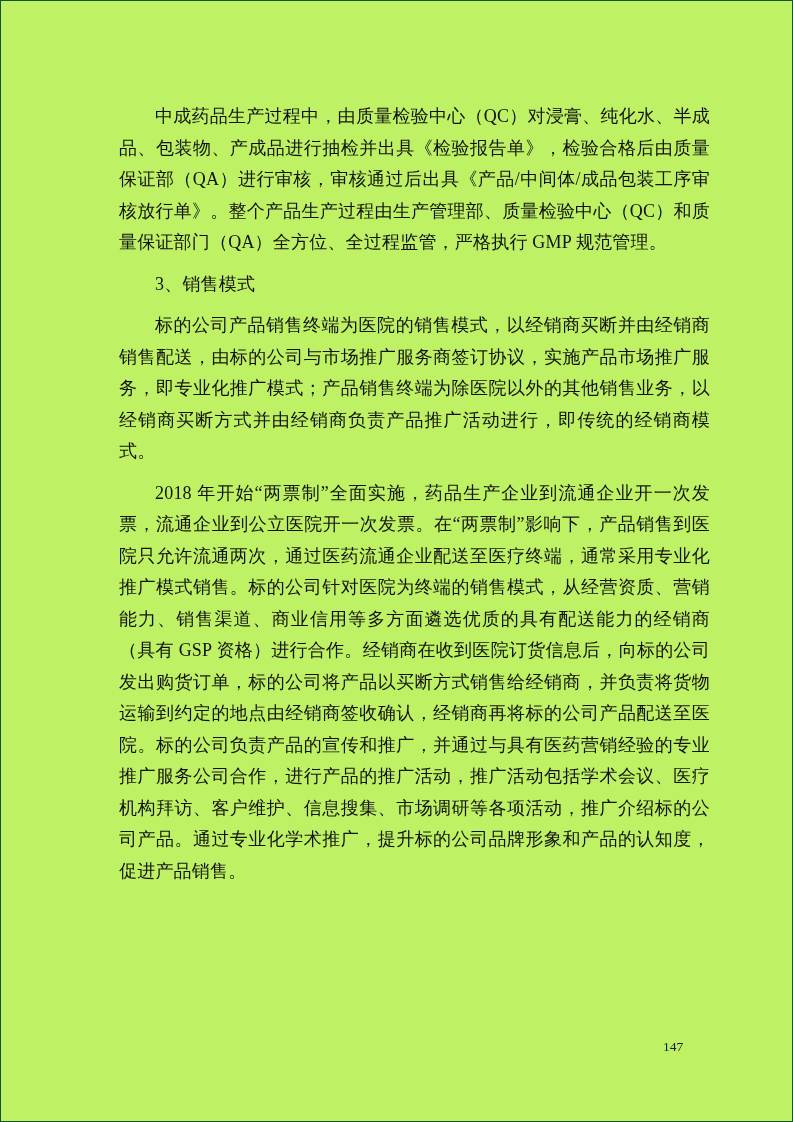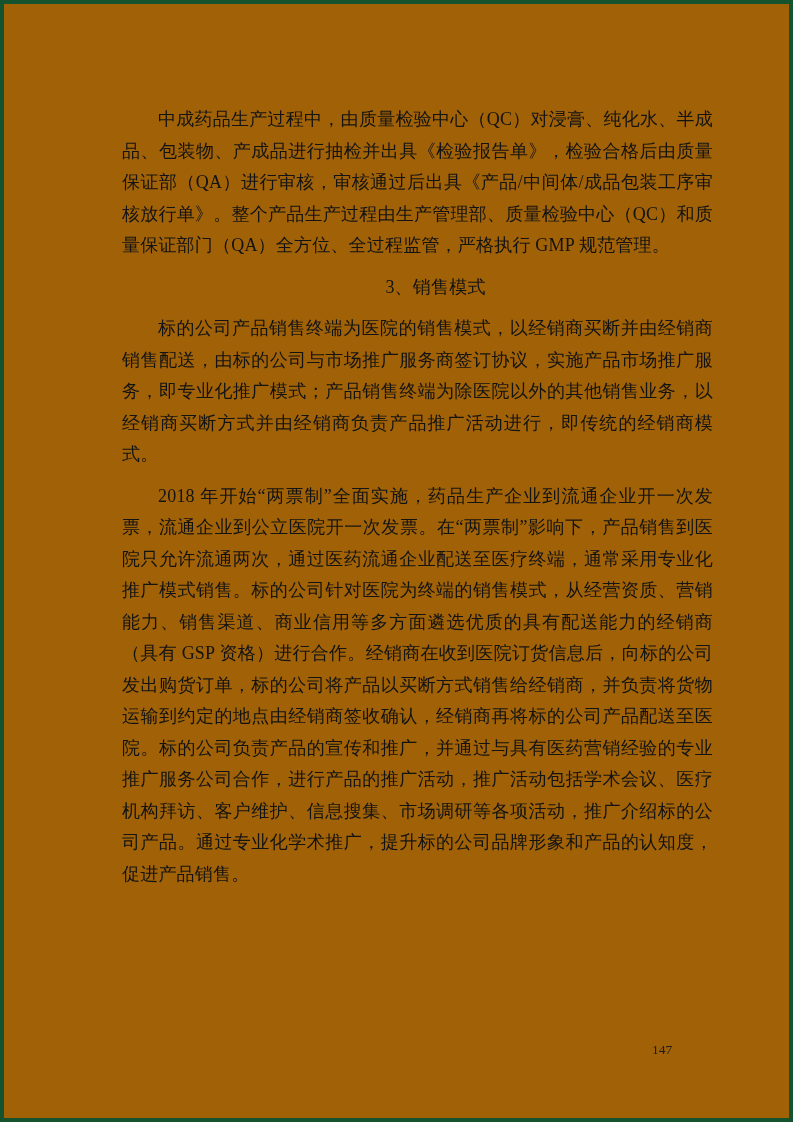--- a/index.html
+++ b/index.html
@@ -12,46 +12,46 @@
     width: 793px;
     height: 1122px;
     position: relative;
     font-family: "Liberation Serif", "DejaVu Serif", serif;
     color: #131313;
   }
   .page {
     position: absolute;
     inset: 0;
     box-sizing: border-box;
-    background: #a16207;
-    border: 4px solid #14532d;
+    background: #bef264;
+    border: 1px solid #14532d;
     overflow: hidden;
   }
   .content {
     position: absolute;
     left: 118px;
     top: 100px;
     width: 591px;
   }
   .block {
     margin: 0 0 10px 0;
     font-size: 18px;
     line-height: 31.5px;
     font-weight: normal;
     text-align: justify;
     text-indent: 2em;
     letter-spacing: 0.2px;
     word-break: break-all;
   }
   .heading {
-    text-align: center;
+    text-align: left;
   }
   .page-number {
     position: absolute;
-    left: 638px;
+    left: 652px;
     top: 1037px;
     width: 40px;
     text-align: center;
     font-size: 13.5px;
     line-height: 17px;
     color: #1c1c1c;
   }
 </style>
 </head>
 <body>

